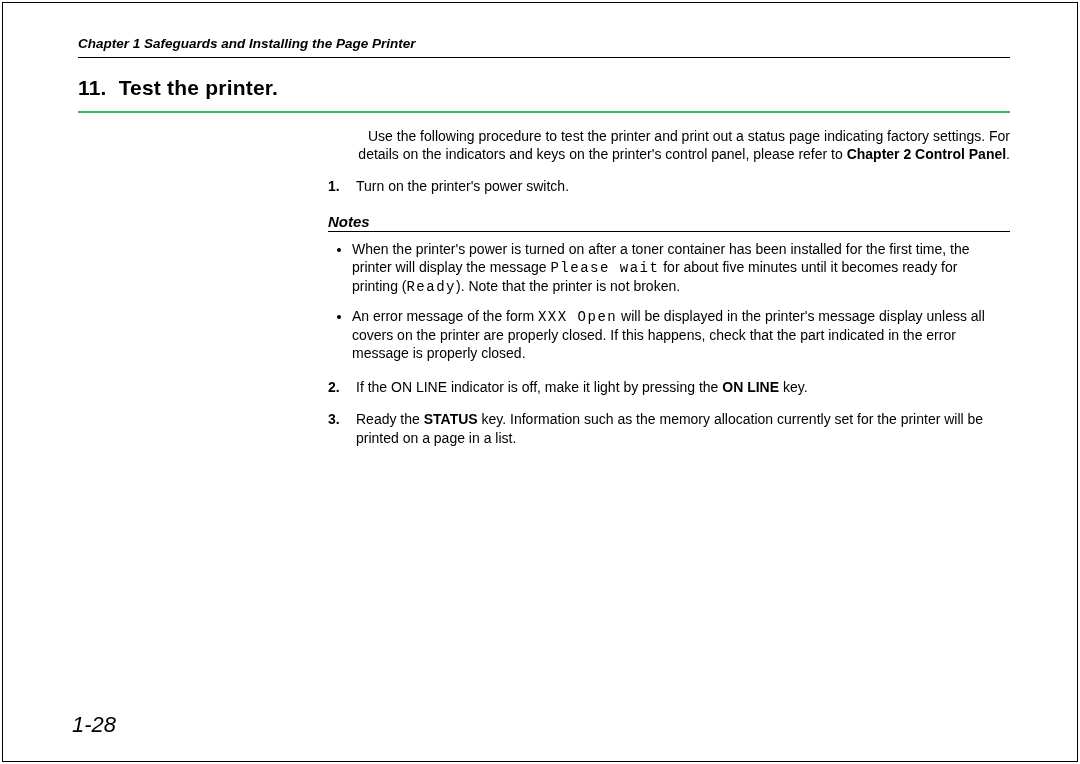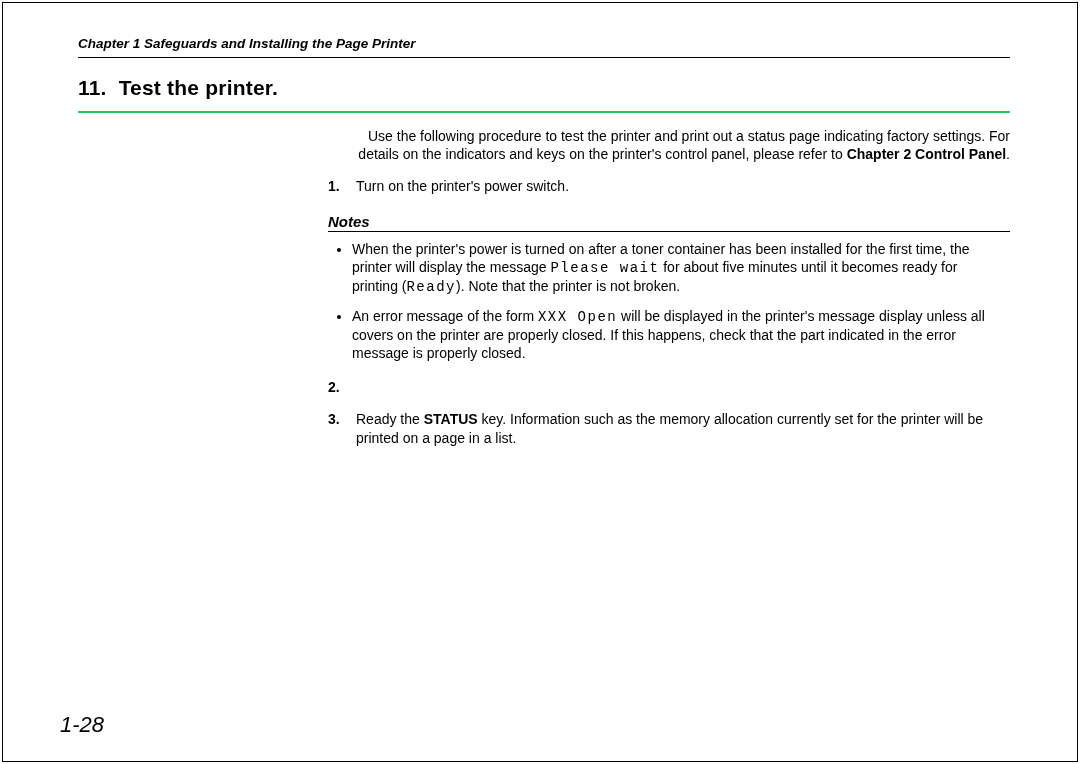--- a/index.html
+++ b/index.html
@@ -75,21 +75,21 @@
   ul.notes {
     list-style: disc;
     padding-left: 24px;
     margin: 0 7px 16px 0;
   }
   ul.notes li {
     margin-bottom: 10px;
   }
   .page-number {
     position: absolute;
-    left: 60px;
+    left: 72px;
     bottom: 26px;
     font-style: italic;
     font-size: 22px;
   }
   .outer-border {
     position: absolute;
     left: 2px; right: 2px; top: 2px; bottom: 2px;
     border: 1px solid #000;
     pointer-events: none;
   }
@@ -125,20 +125,23 @@
         <span>When the printer's power is turned on after a toner container has been installed for the first time, the printer will display the message </span><span class="mono">Please wait</span><span> for about five minutes until it becomes ready for printing (</span><span class="mono">Ready</span><span>).  Note that the printer is not broken.</span>
       </li>
       <li>
         <span>An error message of the form </span><span class="mono">XXX Open</span><span> will be displayed in the printer's message display unless all covers on the printer are properly closed.  If this happens, check that the part indicated in the error message is properly closed.</span>
       </li>
     </ul>
 
     <div class="step">
       <div class="snum">2.</div>
       <div class="sbody">
+        <p>
+          <span>If the ON LINE indicator is off, make it light by pressing the </span><span class="bold">ON LINE</span><span> key.</span>
+        </p>
       </div>
     </div>
 
     <div class="step">
       <div class="snum">3.</div>
       <div class="sbody">
         <p>
           <span>Ready the </span><span class="bold">STATUS</span><span> key.  Information such as the memory allocation currently set for the printer will be printed on a page in a list.</span>
         </p>
       </div>

